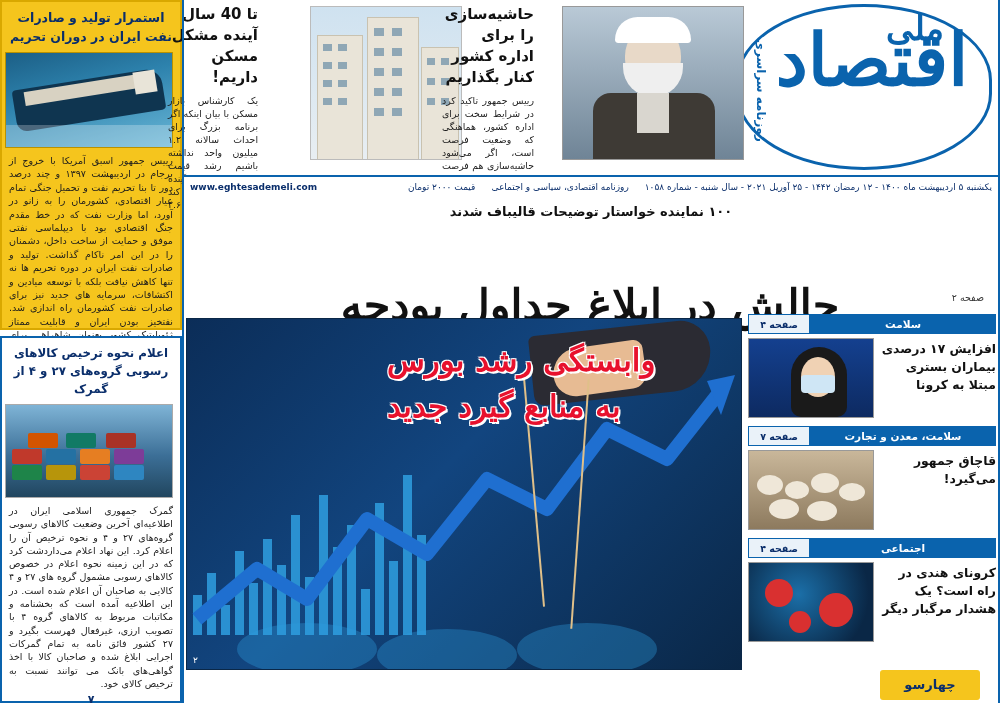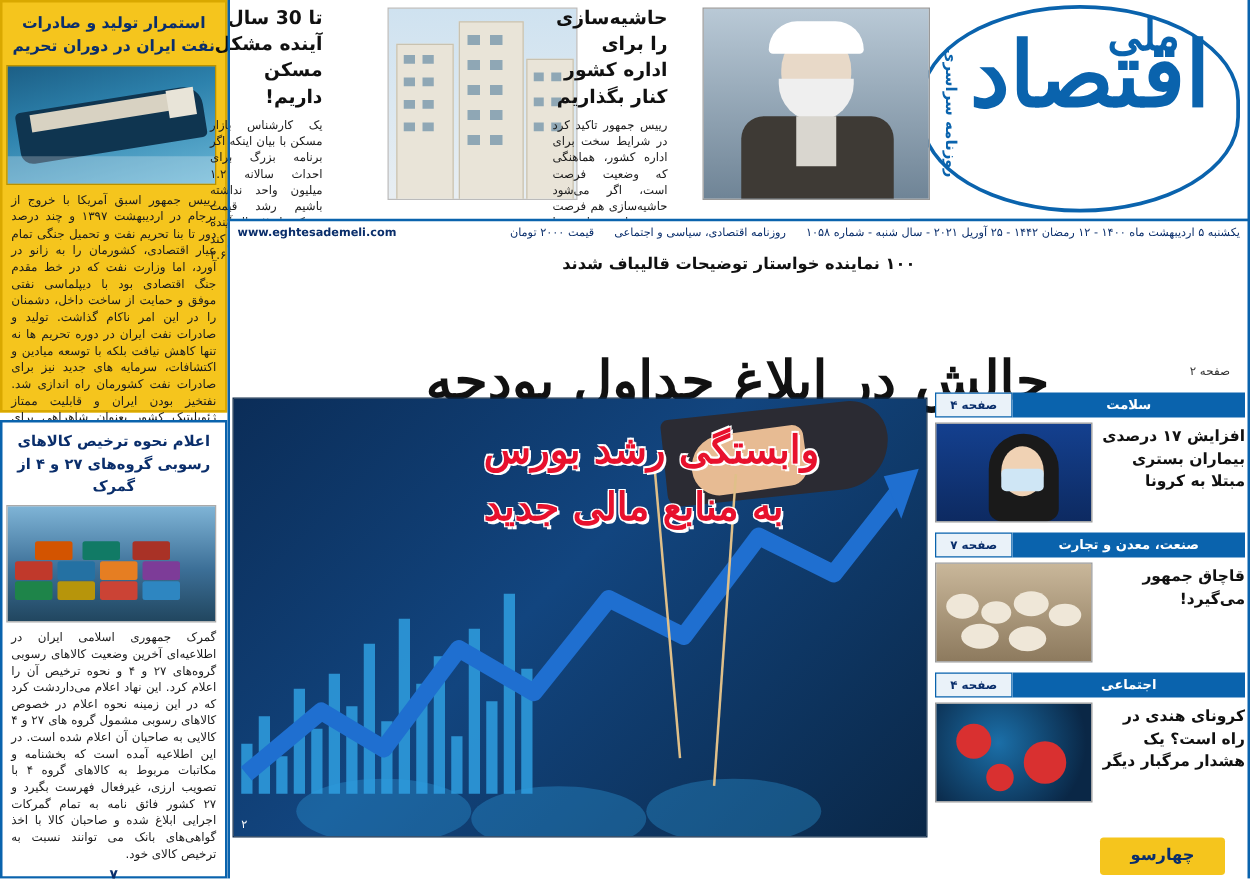--- a/index.html
+++ b/index.html
@@ -267,21 +267,21 @@
         <div class="ship"></div>
           <div class="deck"></div>
           <div class="tower"></div>
           <div class="wake"></div>
       </div>
       <div class="promo-text">رییس جمهور اسبق آمریکا با خروج از برجام در اردیبهشت ۱۳۹۷ و چند درصد دور تا بنا تحریم نفت و تحمیل جنگی تمام عیار اقتصادی، کشورمان را به زانو در آورد، اما وزارت نفت که در خط مقدم جنگ اقتصادی بود با دیپلماسی نفتی موفق و حمایت از ساخت داخل، دشمنان را در این امر ناکام گذاشت. تولید و صادرات نفت ایران در دوره تحریم ها نه تنها کاهش نیافت بلکه با توسعه میادین و اکتشافات، سرمایه های جدید نیز برای صادرات نفت کشورمان راه اندازی شد. نفتخیز بودن ایران و قابلیت ممتاز ژئوپلیتیک کشور بعنوان شاهراهی برای صدور و انتقال نفت خام.</div>
       <div class="promo-page">۵</div>
     </div>
 
     <div class="top-col" style="right:742px;width:90px;">
-      <div class="tc-title">تا 30 سال آینده مشکل مسکن داریم!</div>
+      <div class="tc-title">تا 40 سال آینده مشکل مسکن داریم!</div>
       <div class="tc-body">یک کارشناس بازار مسکن با بیان اینکه اگر برنامه بزرگ برای احداث سالانه ۱.۲ میلیون واحد نداشته باشیم رشد قیمت مسکن تا ۲۰ سال آینده ادامه پیدا می کند گفت: تصور اینکه ۲.۶ میلیون.</div>
       <div class="tc-page">صفحه ۳</div>
     </div>
 
     <div class="photo-building">
       <div class="bld" style="left:6px;top:28px;width:44px;height:124px;">
         <div class="win" style="left:5px;top:8px;width:9px;height:7px;"></div>
         <div class="win" style="left:20px;top:8px;width:9px;height:7px;"></div>
         <div class="win" style="left:5px;top:26px;width:9px;height:7px;"></div>
         <div class="win" style="left:20px;top:26px;width:9px;height:7px;"></div>
@@ -384,21 +384,21 @@
         <ellipse cx="120" cy="330" rx="70" ry="26" fill="#2f9fe0" opacity=".35"></ellipse>
         <ellipse cx="260" cy="336" rx="70" ry="26" fill="#2f9fe0" opacity=".35"></ellipse>
         <ellipse cx="400" cy="330" rx="70" ry="26" fill="#2f9fe0" opacity=".35"></ellipse>
       </svg>
       <div class="bp-hand"></div>
       <div class="bp-skin"></div>
       <div class="bp-string"></div>
       <div class="bp-string2"></div>
       <div class="bp-redtext">
         <div>وابستگی رشد بورس</div>
-        <div>به منابع مالی جدید</div>
+        <div>به منابع گیرد جدید</div>
       </div>
       <div class="bp-caption">۲</div>
     </div>
 
     <div class="side">
 
       <div class="side-item">
         <div class="side-head">
           <div class="cat">سلامت</div>
           <div class="pg">صفحه ۴</div>
@@ -408,21 +408,21 @@
           <div class="side-img img-nurse">
             <div class="nz-hijab"></div>
               <div class="nz-face"></div>
               <div class="nz-mask"></div>
           </div>
         </div>
       </div>
 
       <div class="side-item">
         <div class="side-head">
-          <div class="cat">صنعت، معدن و تجارت</div>
+          <div class="cat">سلامت، معدن و تجارت</div>
           <div class="pg">صفحه ۷</div>
         </div>
         <div class="side-body">
           <div class="side-txt">قاچاق جمهور می‌گیرد!</div>
           <div class="side-img img-sheep">
             <div class="sh" style="left:8px;top:24px;width:26px;height:20px;"></div>
             <div class="sh" style="left:36px;top:30px;width:24px;height:18px;"></div>
             <div class="sh" style="left:62px;top:22px;width:28px;height:20px;"></div>
             <div class="sh" style="left:90px;top:32px;width:26px;height:18px;"></div>
             <div class="sh" style="left:20px;top:48px;width:30px;height:20px;"></div>

